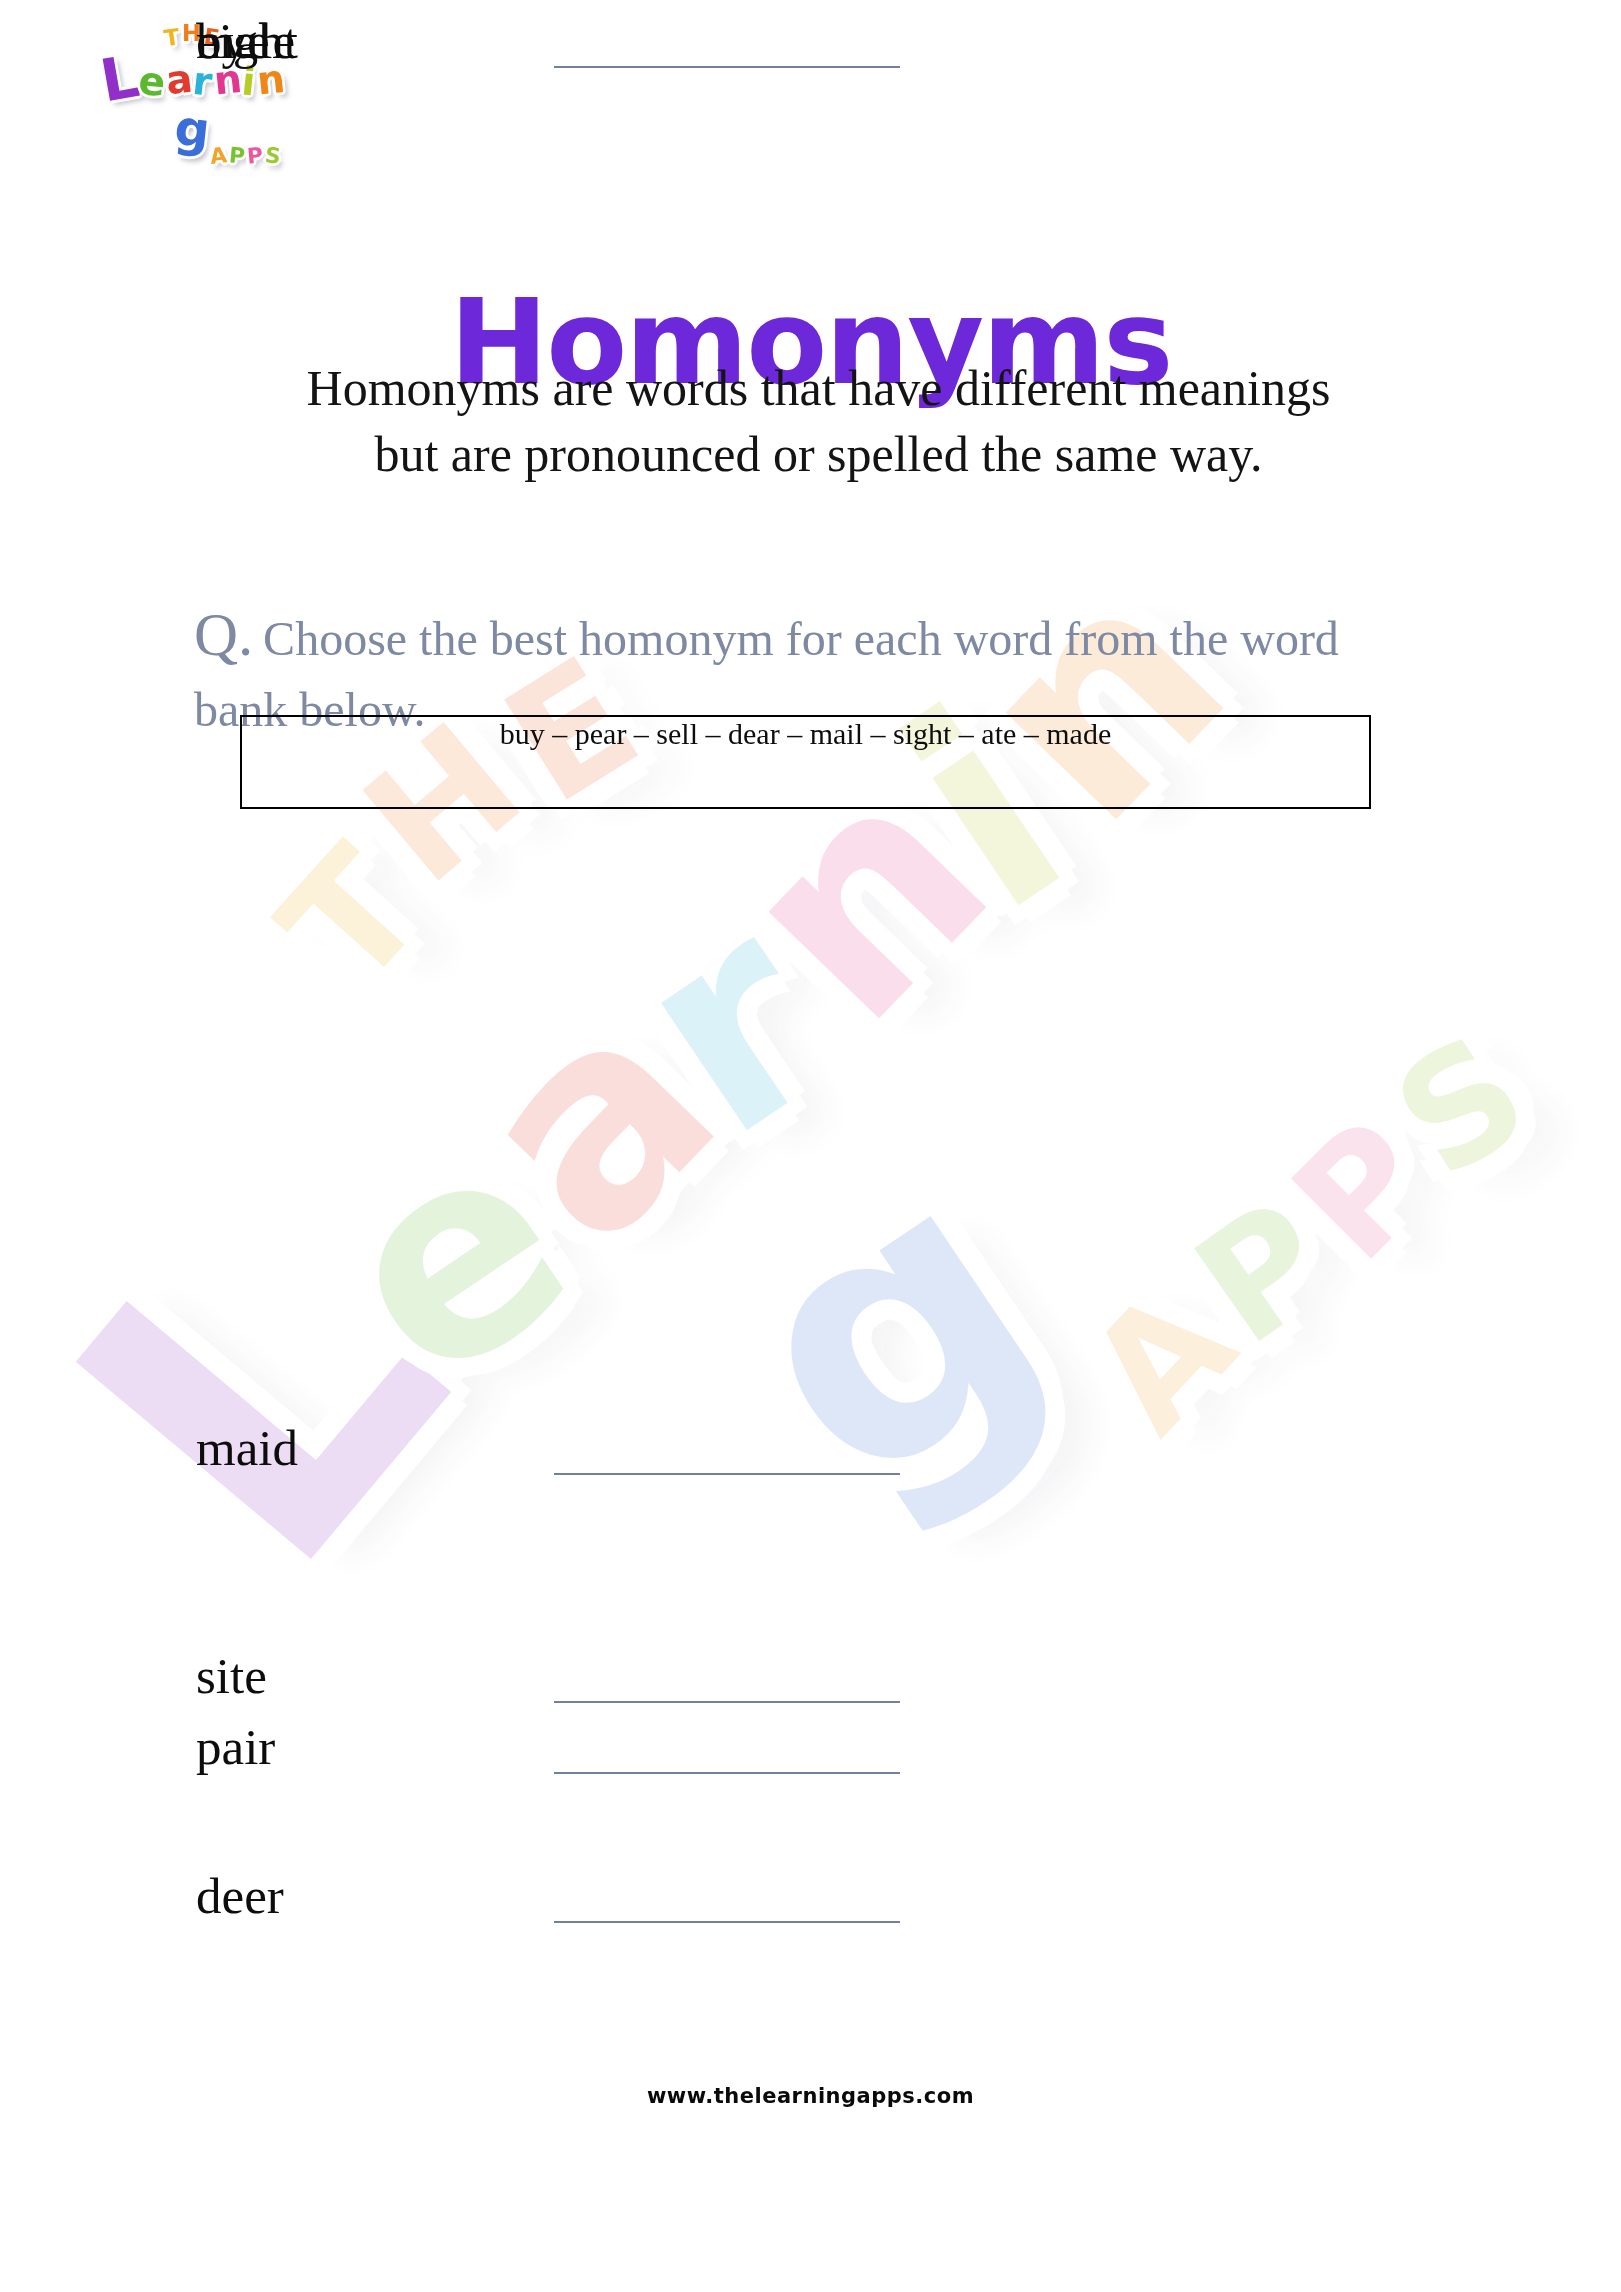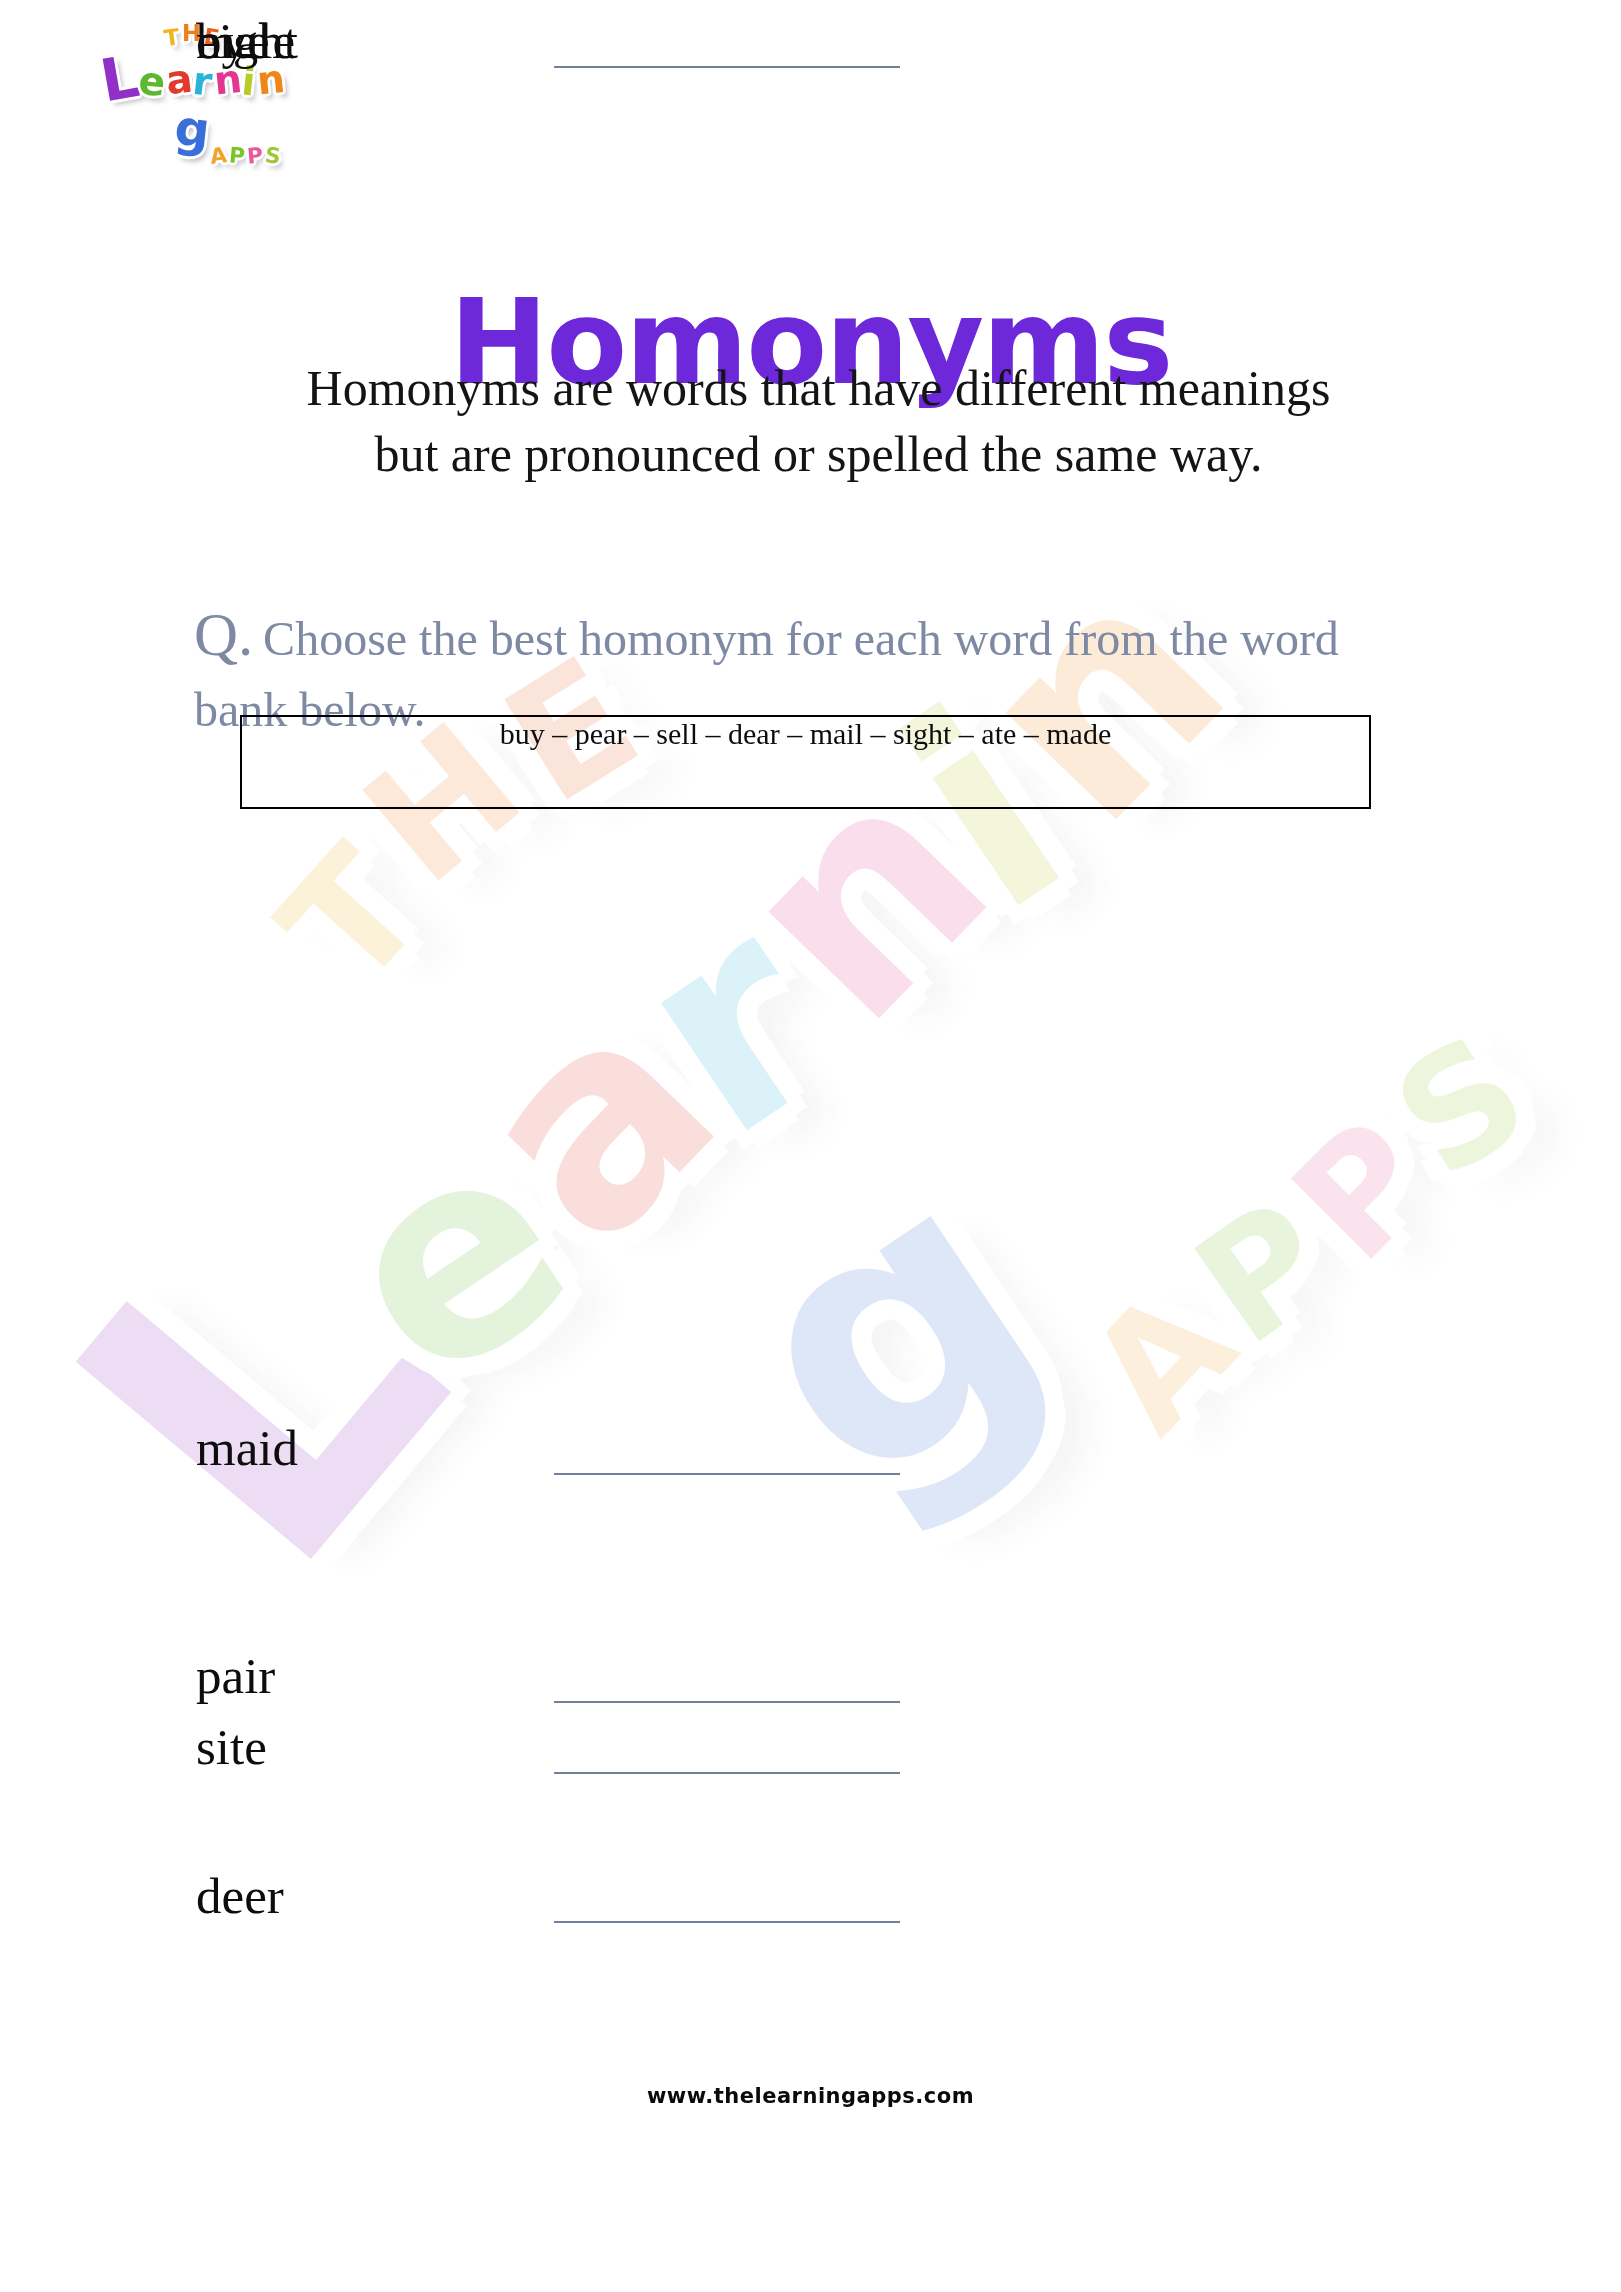--- a/index.html
+++ b/index.html
@@ -168,28 +168,28 @@
 
   <div class="word-bank">
     <span>buy – pear – sell – dear – mail – sight – ate – made</span>
   </div>
 
   <div class="word-row">
     <span class="word">maid</span>
     <span class="blank"></span>
   </div>
   <div class="word-row">
+    <span class="word">site</span>
+    <span class="blank"></span>
+  </div>
+  <div class="word-row">
     <span class="word">pair</span>
     <span class="blank"></span>
   </div>
   <div class="word-row">
-    <span class="word">site</span>
-    <span class="blank"></span>
-  </div>
-  <div class="word-row">
     <span class="word">deer</span>
     <span class="blank"></span>
   </div>
   <div class="word-row">
     <span class="word">bye</span>
     <span class="blank"></span>
   </div>
   <div class="word-row">
     <span class="word">male</span>
     <span class="blank"></span>

